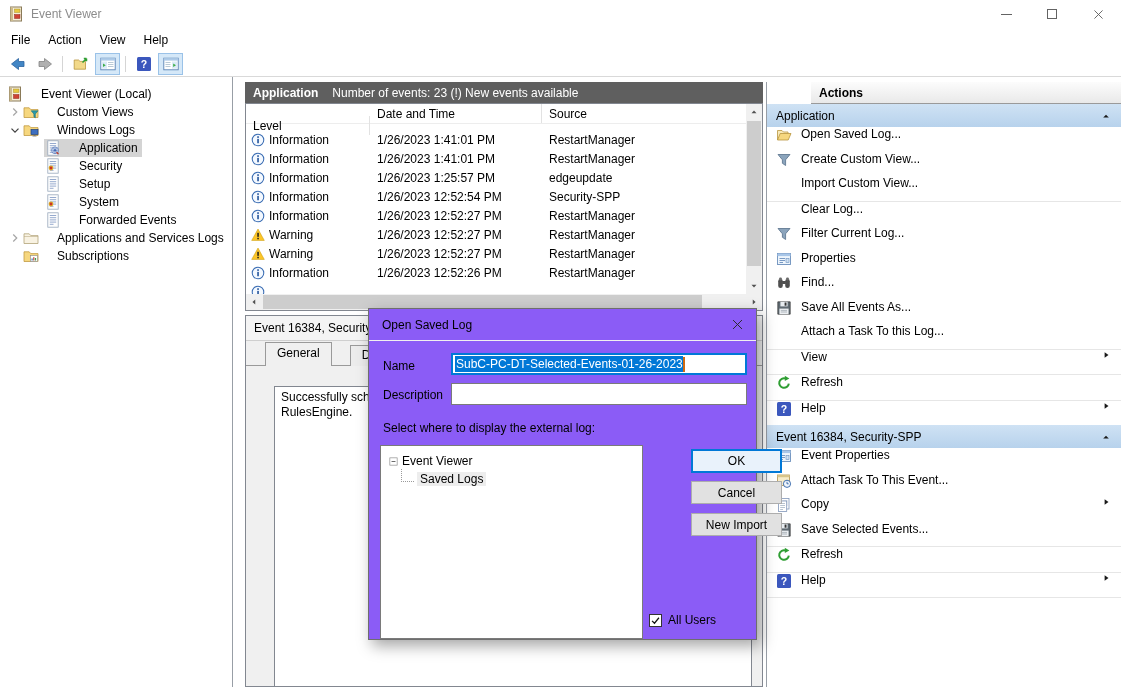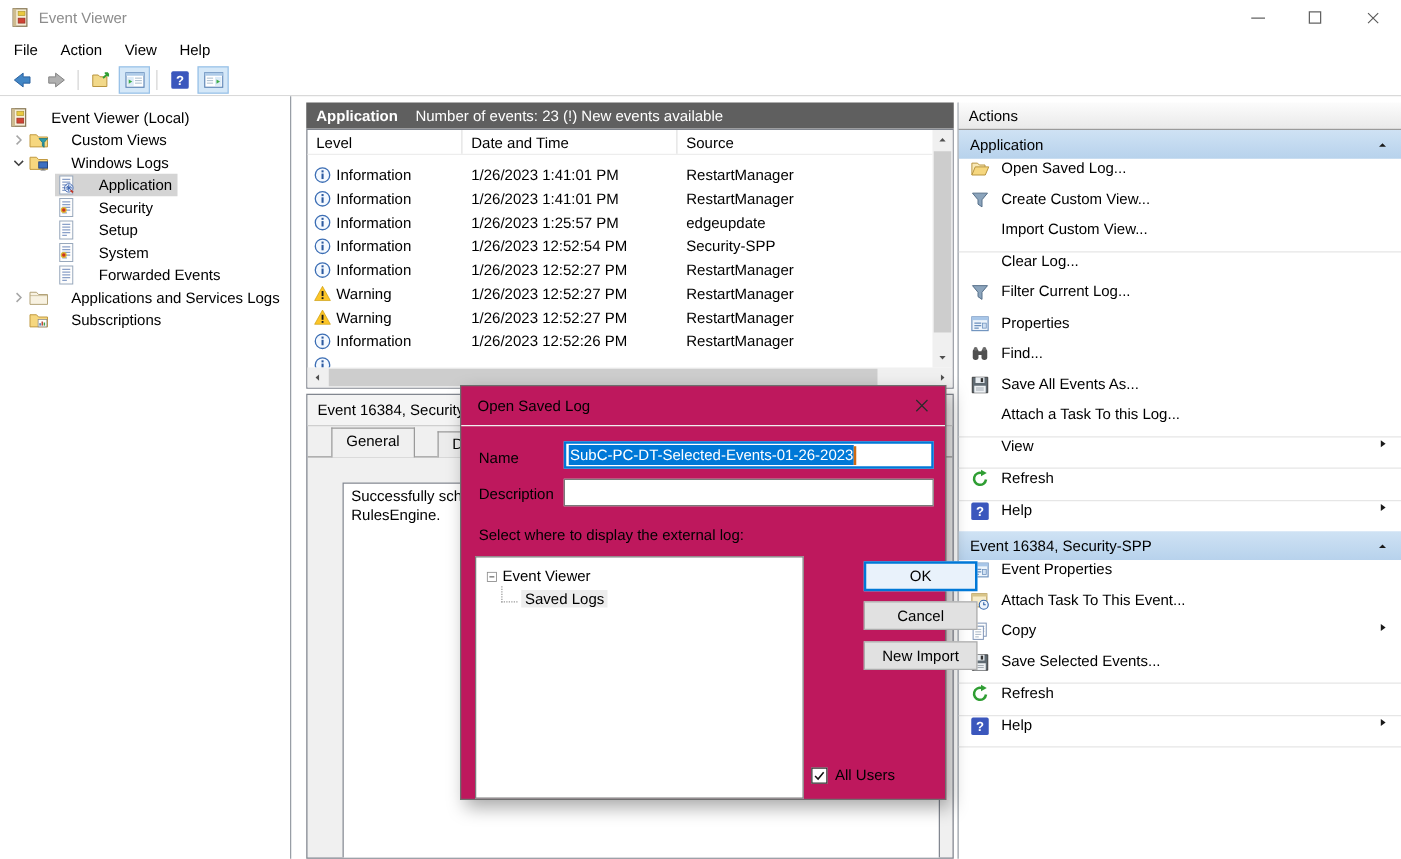--- a/index.html
+++ b/index.html
@@ -40,21 +40,21 @@
   .hl { display:flex; align-items:center; gap:18px; padding:1px 4px 1px 1px; }
   .tree-row.selected .hl { background:#d4d4d4; }
 
   
   .mid { position:absolute; left:245px; top:82px; width:518px; bottom:0; }
   .mid-header { height:21px; background:#5f5f5f; color:#fff; display:flex; align-items:center; padding:0 8px; }
   .mid-header .lg { font-weight:bold; margin-right:14px; }
   .list { position:absolute; left:0; top:21px; right:0; height:208px; border:1px solid #828790; background:#fff; }
   .cols { position:absolute; left:0; top:0; right:16px; height:20px; display:flex; border-bottom:1px solid #ededed; }
   .col { height:100%; display:flex; align-items:center; padding-left:7px; border-right:1px solid #e2e2e2; }
-  .col1 { width:124px; } .col2 { width:172px; } .col3 { flex:1; border-right:none; }
+  .col1 { width:124px;margin-top:12px; } .col2 { width:172px; } .col3 { flex:1; border-right:none; }
   .rows { position:absolute; left:0; top:20px; right:16px; bottom:16px; overflow:hidden; padding-top:6px; }
   .erow { height:19px; display:flex; align-items:center; }
   .ecell1 { width:124px; display:flex; align-items:center; gap:4px; padding-left:5px; }
   .ecell2 { width:172px; padding-left:7px; }
   .ecell3 { flex:1; padding-left:7px; }
   .vscroll { position:absolute; right:0; top:0; bottom:16px; width:16px; background:#f0f0f0; }
   .vthumb { position:absolute; left:1px; right:1px; top:17px; height:145px; background:#cdcdcd; }
   .hscroll { position:absolute; left:0; right:0; bottom:0; height:16px; background:#f0f0f0; }
   .hthumb { position:absolute; top:1px; bottom:1px; left:17px; right:60px; background:#cdcdcd; }
   .sa { position:absolute; width:16px; height:16px; display:flex; align-items:center; justify-content:center; }
@@ -66,30 +66,30 @@
   .tabs { height:25px; display:flex; align-items:flex-end; padding-left:19px; position:relative; }
   .tabs::after { content:""; position:absolute; left:0; right:0; bottom:0; height:1px; background:#9a9a9a; }
   .tab { padding:3px 11px 4px; border:1px solid #9a9a9a; border-bottom:none; background:#ececec; position:relative; margin-right:18px; z-index:1; }
   .tab.active { background:#f0f0f0; padding-bottom:6px; z-index:2; }
   .tab:not(.active) { margin-bottom:0; padding-top:2px; }
   .p-body { position:absolute; left:0; top:50px; right:0; bottom:0; }
   .p-box { position:absolute; left:28px; top:20px; right:10px; bottom:-6px; background:#fff; border:1px solid #828790; padding:3px 6px; line-height:15px; }
 
   
   .actions { position:absolute; left:766px; top:82px; right:0; bottom:0; background:#fff; border-left:1px solid #989ea6; }
-  .a-title { height:22px; background:linear-gradient(#fcfcfc,#e9e9e9); border-bottom:1px solid #9a9a9a; font-weight:normal; display:flex; align-items:center; padding-left:8px; }
+  .a-title { height:22px; background:linear-gradient(#fcfcfc,#e9e9e9); border-bottom:1px solid #9a9a9a; font-weight:bold; display:flex; align-items:center; padding-left:8px;margin-left:44px; }
   .a-sec { height:23px; background:linear-gradient(#cfe2f4,#b7d2ec); display:flex; align-items:center; padding:0 10px 0 9px; }
   .a-sec .caret { margin-left:auto; }
   .a-item { height:24.5px; display:flex; align-items:flex-start; padding:0 10px 0 9px; }
   .a-item .i16 { margin-right:9px; }
   .a-item .sub { margin-left:auto; }
   .a-div { height:1px; background:#e6e6e6; }
 
   
-  .dialog { position:absolute; left:368px; top:308px; width:389px; height:332px; background:#be185d; border:1px solid #6e6e6e; box-shadow:4px 6px 14px rgba(0,0,0,.35); z-index:10; }
+  .dialog { position:absolute; left:368px; top:308px; width:389px; height:332px; background:#8b5cf6; border:1px solid #6e6e6e; box-shadow:4px 6px 14px rgba(0,0,0,.35); z-index:10; }
   .d-title { height:32px; display:flex; align-items:center; padding-left:13px; border-bottom:1px solid #f0f0f0; }
   .d-close { position:absolute; top:9px; right:12px; }
   .d-label { position:absolute; left:14px; }
   .d-input { position:absolute; left:82px; width:296px; height:22px; border:1px solid #7a7a7a; display:flex; align-items:center; padding-left:2px; background:#fff; overflow:hidden; }
   .d-input.focus { border:2px solid #0078d7; }
   .sel-text { background:#0078d7; color:#fff; padding:1px 0 1px 1px; white-space:nowrap; }
   .caret-bar { width:2px; height:15px; background:#cf6a12; flex:none; }
   .d-tree { position:absolute; left:11px; top:136px; width:263px; height:194px; border:1px solid #7a7a7a; background:#fff; padding:6px 0 0 8px; }
   .dt-row { height:18px; display:flex; align-items:center; }
   .connector { width:13px; height:13px; border-left:1px dotted #9a9a9a; border-bottom:1px dotted #9a9a9a; margin:-8px 3px 0 12px; flex:none; }

